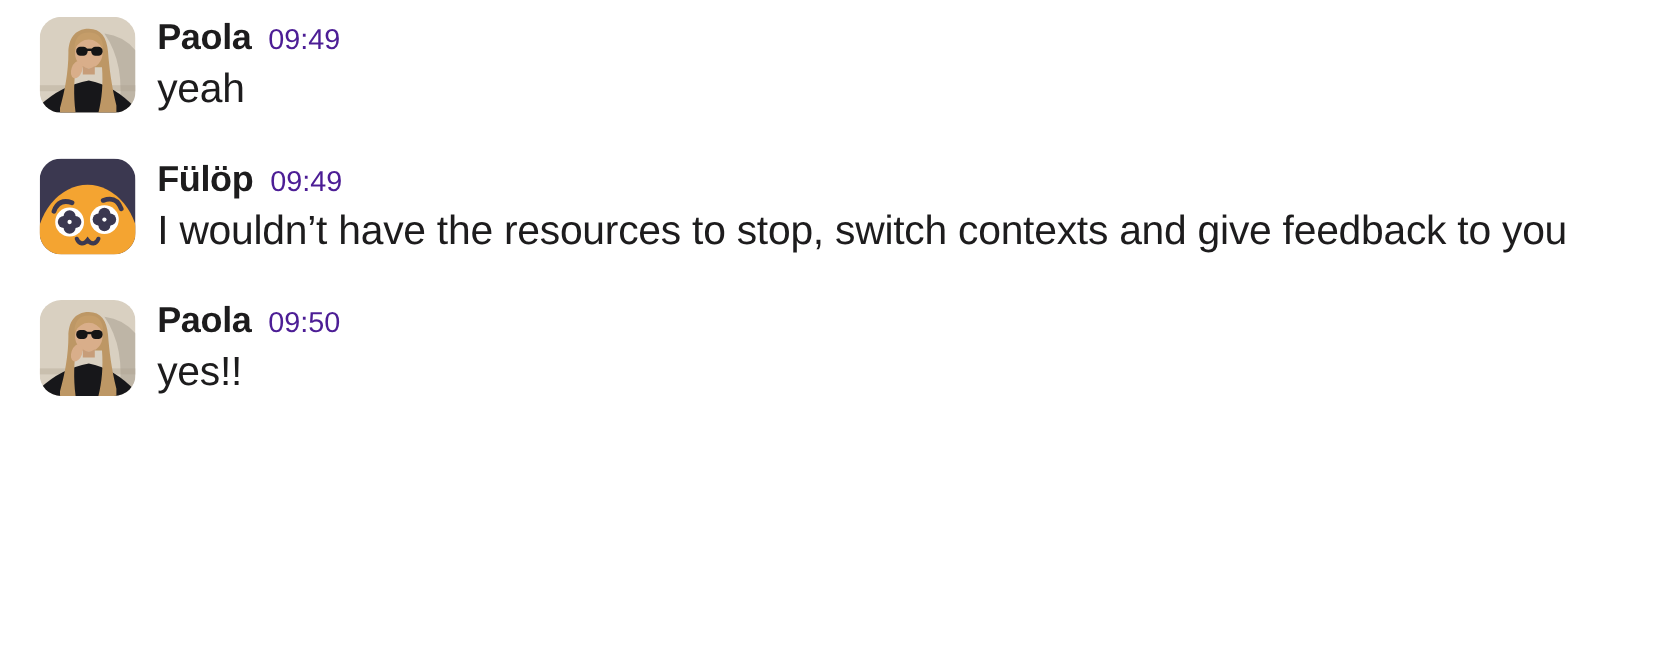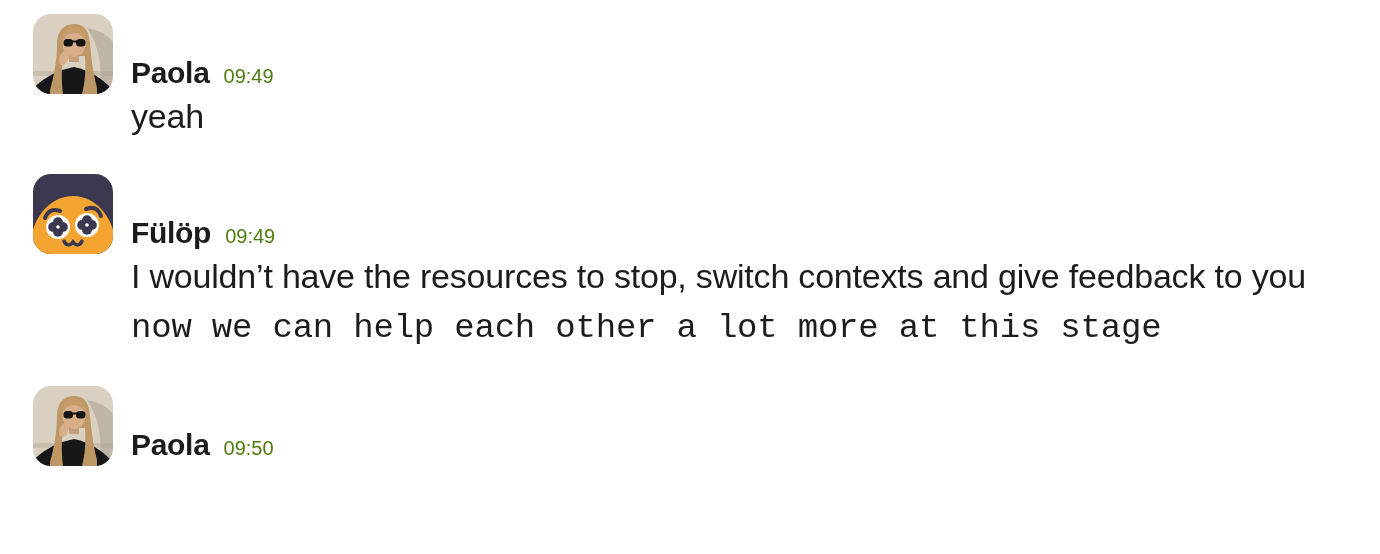--- a/index.html
+++ b/index.html
@@ -38,25 +38,24 @@
     gap: 14px;
     line-height: 36px;
     white-space: nowrap;
   }
   .name {
     font-weight: 800;
     font-size: 30px;
     color: #1d1c1d;
     letter-spacing: -0.3px;
     cursor: pointer;
-    margin-top: 41px;
   }
   .time {
-    font-size: 20px;
-    color: #4d7c0f;
+    font-size: 24px;
+    color: #4c1d95;
     cursor: pointer;
   }
   .text {
     font-size: 34px;
     line-height: 44px;
     color: #1d1c1d;
     letter-spacing: -0.2px;
   }
   .text + .text { margin-top: 8px; font-family: Liberation Mono, monospace; }
 </style>
@@ -114,21 +113,20 @@
         <circle cx="54" cy="51" r="1.8" fill="#ffffff"></circle>
         <path d="M31,67 C33,72 37,72 40,68 C43,72 47,72 49,67" stroke="#3b3850" stroke-width="3.5" fill="none" stroke-linecap="round"></path>
       </svg>
     </div>
     <div class="content">
       <div class="header">
         <span class="name">Fülöp</span>
         <span class="time">09:49</span>
       </div>
       <div class="text">I wouldn’t have the resources to stop, switch contexts and give feedback to you</div>
-      <div class="text">now we can help each other a lot more at this stage</div>
     </div>
   </div>
 
   <div class="message-group">
     <div class="avatar">
       <svg viewBox="0 0 80 80">
         <rect width="80" height="80" fill="#d9d0c1"></rect>
         <rect x="0" y="57" width="80" height="5" fill="#c9bfae"></rect>
         <path d="M54,14 Q72,40 66,80 L80,80 L80,28 Q70,16 54,14 Z" fill="#a89f90" opacity="0.55"></path>
         <path d="M0,80 L0,74 Q18,57 41,53 Q62,57 80,76 L80,80 Z" fill="#17171a"></path>
@@ -140,16 +138,17 @@
         <rect x="43" y="25" width="9.5" height="7.5" rx="3.5" fill="#151515"></rect>
         <rect x="38" y="26.5" width="7" height="2" fill="#151515"></rect>
         <ellipse cx="31" cy="44" rx="4.5" ry="7.5" fill="#d9ae8a" transform="rotate(20 31 44)"></ellipse>
       </svg>
     </div>
     <div class="content">
       <div class="header">
         <span class="name">Paola</span>
         <span class="time">09:50</span>
       </div>
+      <div class="text">yes!!</div>
     </div>
   </div>
 
 </div>
 
 </body></html>

